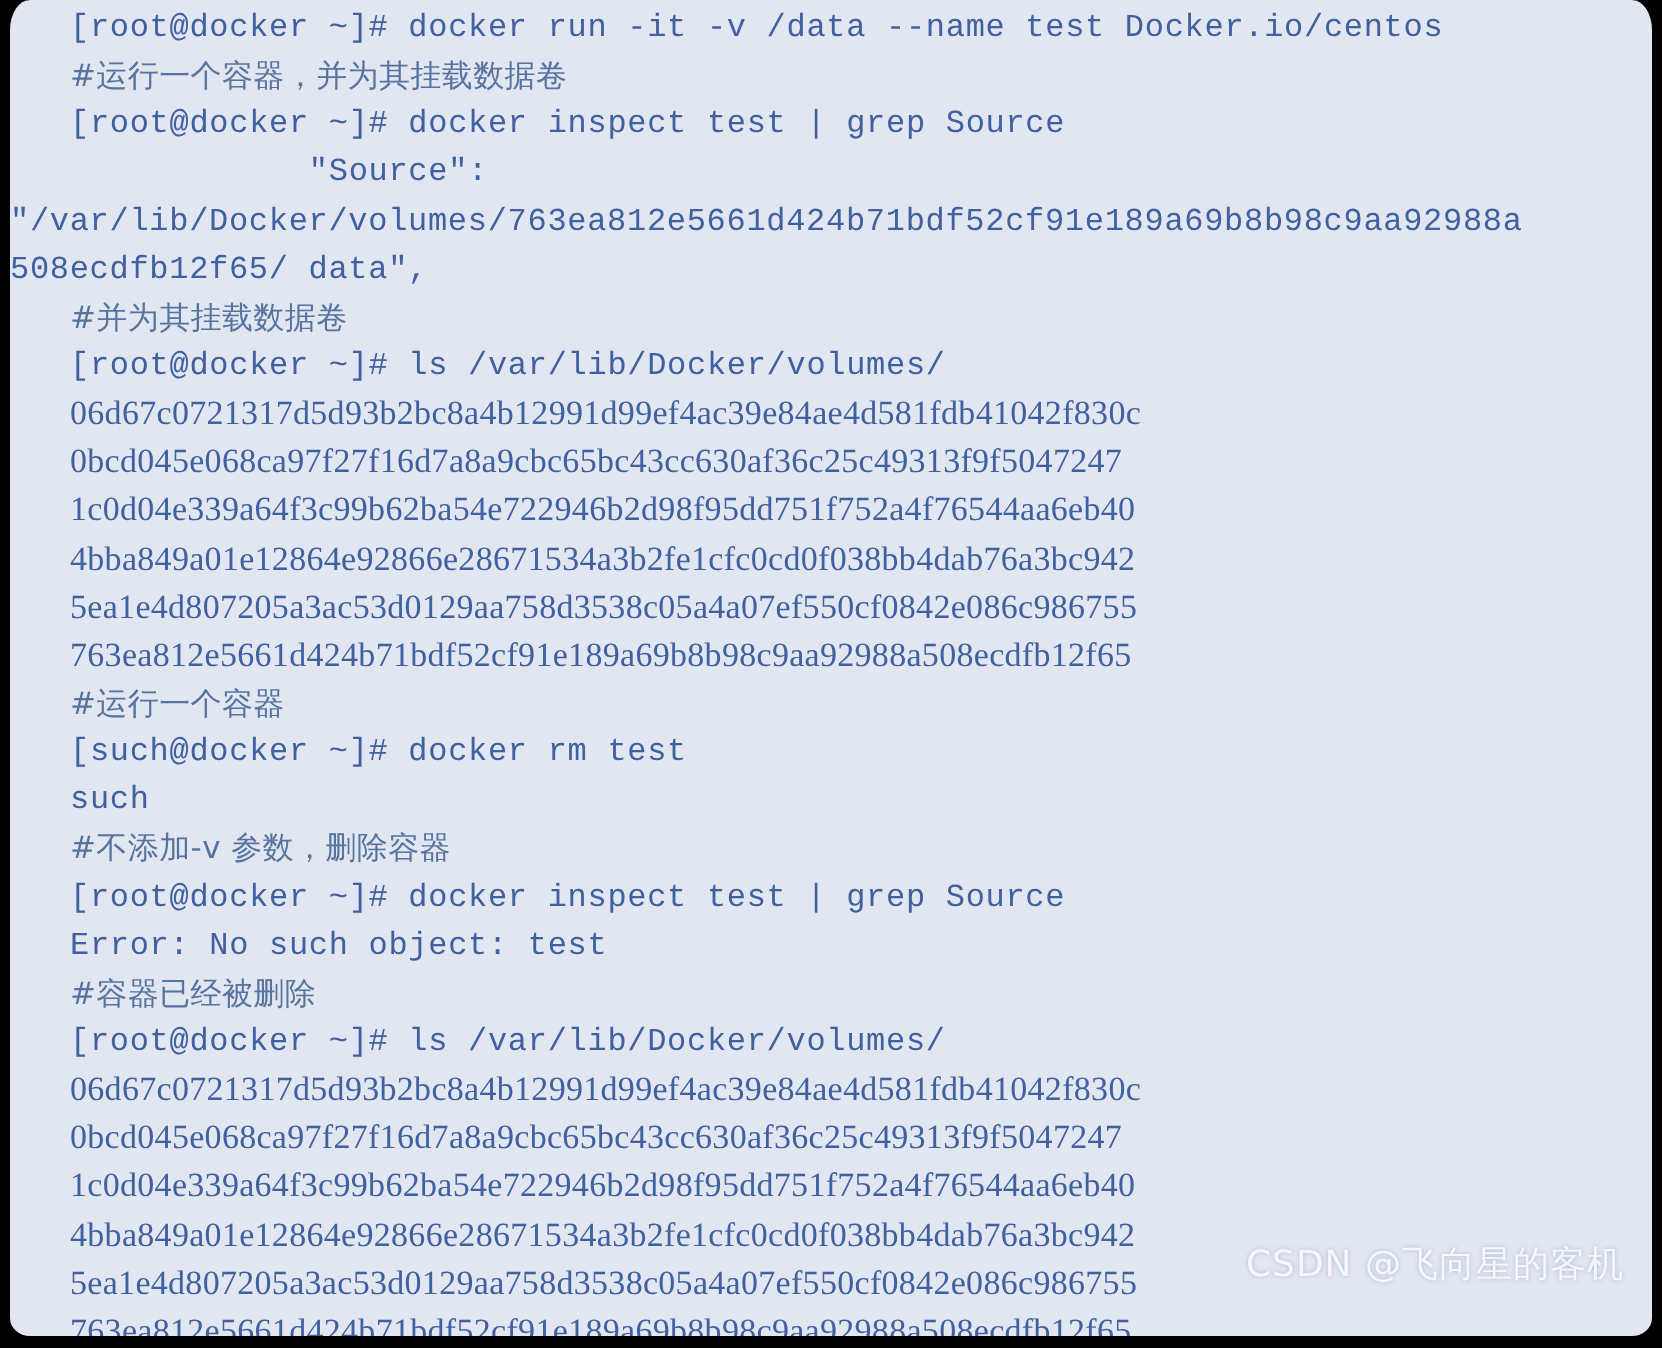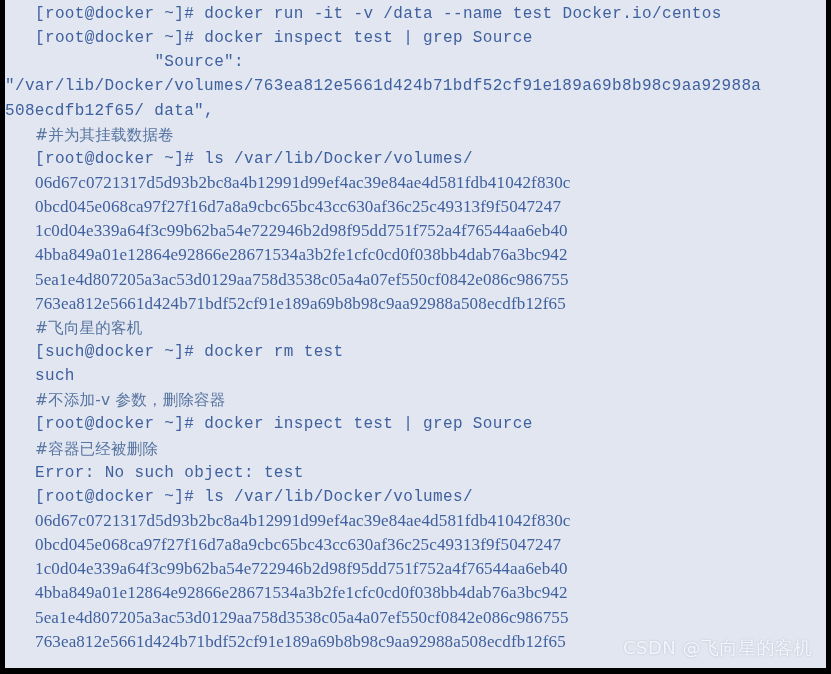--- a/index.html
+++ b/index.html
@@ -15,20 +15,21 @@
   #terminal {
     position: relative;
     width: 831px;
     height: 674px;
     background: #e2e6f0;
     box-sizing: border-box;
     border-left: 5px solid #000000;
     border-right: 5px solid #000000;
     border-bottom: 6px solid #000000;
     overflow: hidden;
+    border-radius: 15px;
   }
   #lines {
     position: absolute;
     left: 0;
     top: 2px;
     right: 0;
     padding-left: 30px;
     padding-right: 4px;
   }
   .line {
@@ -59,55 +60,56 @@
     color: #56749f;
     letter-spacing: 0.2px;
   }
   
   #lines .line.flush {
     margin-left: -30px;
   }
   .watermark {
     position: absolute;
     right: 14px;
-    bottom: 8px;
+    bottom: 24px;
     font-family: "DejaVu Sans", sans-serif;
     font-size: 18px;
     color: rgba(255,255,255,0.82);
     letter-spacing: 0.5px;
     text-shadow: 0 0 2px rgba(120,140,180,0.5);
     pointer-events: none;
     white-space: pre;
   }
 </style>
 </head>
 <body>
 
 <div id="terminal">
   <div id="lines">
       <div class="line mono">[root@docker ~]# docker run -it -v /data --name test Docker.io/centos</div>
+      <div class="line cjk">#运行一个容器，并为其挂载数据卷</div>
       <div class="line mono">[root@docker ~]# docker inspect test | grep Source</div>
       <div class="line mono">            "Source":</div>
       <div class="line mono flush">"/var/lib/Docker/volumes/763ea812e5661d424b71bdf52cf91e189a69b8b98c9aa92988a</div>
       <div class="line mono flush">508ecdfb12f65/ data",</div>
       <div class="line cjk">#并为其挂载数据卷</div>
       <div class="line mono">[root@docker ~]# ls /var/lib/Docker/volumes/</div>
       <div class="line hash">06d67c0721317d5d93b2bc8a4b12991d99ef4ac39e84ae4d581fdb41042f830c</div>
       <div class="line hash">0bcd045e068ca97f27f16d7a8a9cbc65bc43cc630af36c25c49313f9f5047247</div>
       <div class="line hash">1c0d04e339a64f3c99b62ba54e722946b2d98f95dd751f752a4f76544aa6eb40</div>
       <div class="line hash">4bba849a01e12864e92866e28671534a3b2fe1cfc0cd0f038bb4dab76a3bc942</div>
       <div class="line hash">5ea1e4d807205a3ac53d0129aa758d3538c05a4a07ef550cf0842e086c986755</div>
       <div class="line hash">763ea812e5661d424b71bdf52cf91e189a69b8b98c9aa92988a508ecdfb12f65</div>
-      <div class="line cjk">#飞向星的客机</div>
+      <div class="line cjk">#运行一个容器</div>
       <div class="line mono">[such@docker ~]# docker rm test</div>
       <div class="line mono">such</div>
       <div class="line cjk">#不添加-v 参数，删除容器</div>
       <div class="line mono">[root@docker ~]# docker inspect test | grep Source</div>
+      <div class="line mono">Error: No such object: test</div>
       <div class="line cjk">#容器已经被删除</div>
-      <div class="line mono">Error: No such object: test</div>
       <div class="line mono">[root@docker ~]# ls /var/lib/Docker/volumes/</div>
       <div class="line hash">06d67c0721317d5d93b2bc8a4b12991d99ef4ac39e84ae4d581fdb41042f830c</div>
       <div class="line hash">0bcd045e068ca97f27f16d7a8a9cbc65bc43cc630af36c25c49313f9f5047247</div>
       <div class="line hash">1c0d04e339a64f3c99b62ba54e722946b2d98f95dd751f752a4f76544aa6eb40</div>
       <div class="line hash">4bba849a01e12864e92866e28671534a3b2fe1cfc0cd0f038bb4dab76a3bc942</div>
       <div class="line hash">5ea1e4d807205a3ac53d0129aa758d3538c05a4a07ef550cf0842e086c986755</div>
       <div class="line hash">763ea812e5661d424b71bdf52cf91e189a69b8b98c9aa92988a508ecdfb12f65</div>
     </div>
   <div class="watermark">CSDN @飞向星的客机</div>
 </div>

